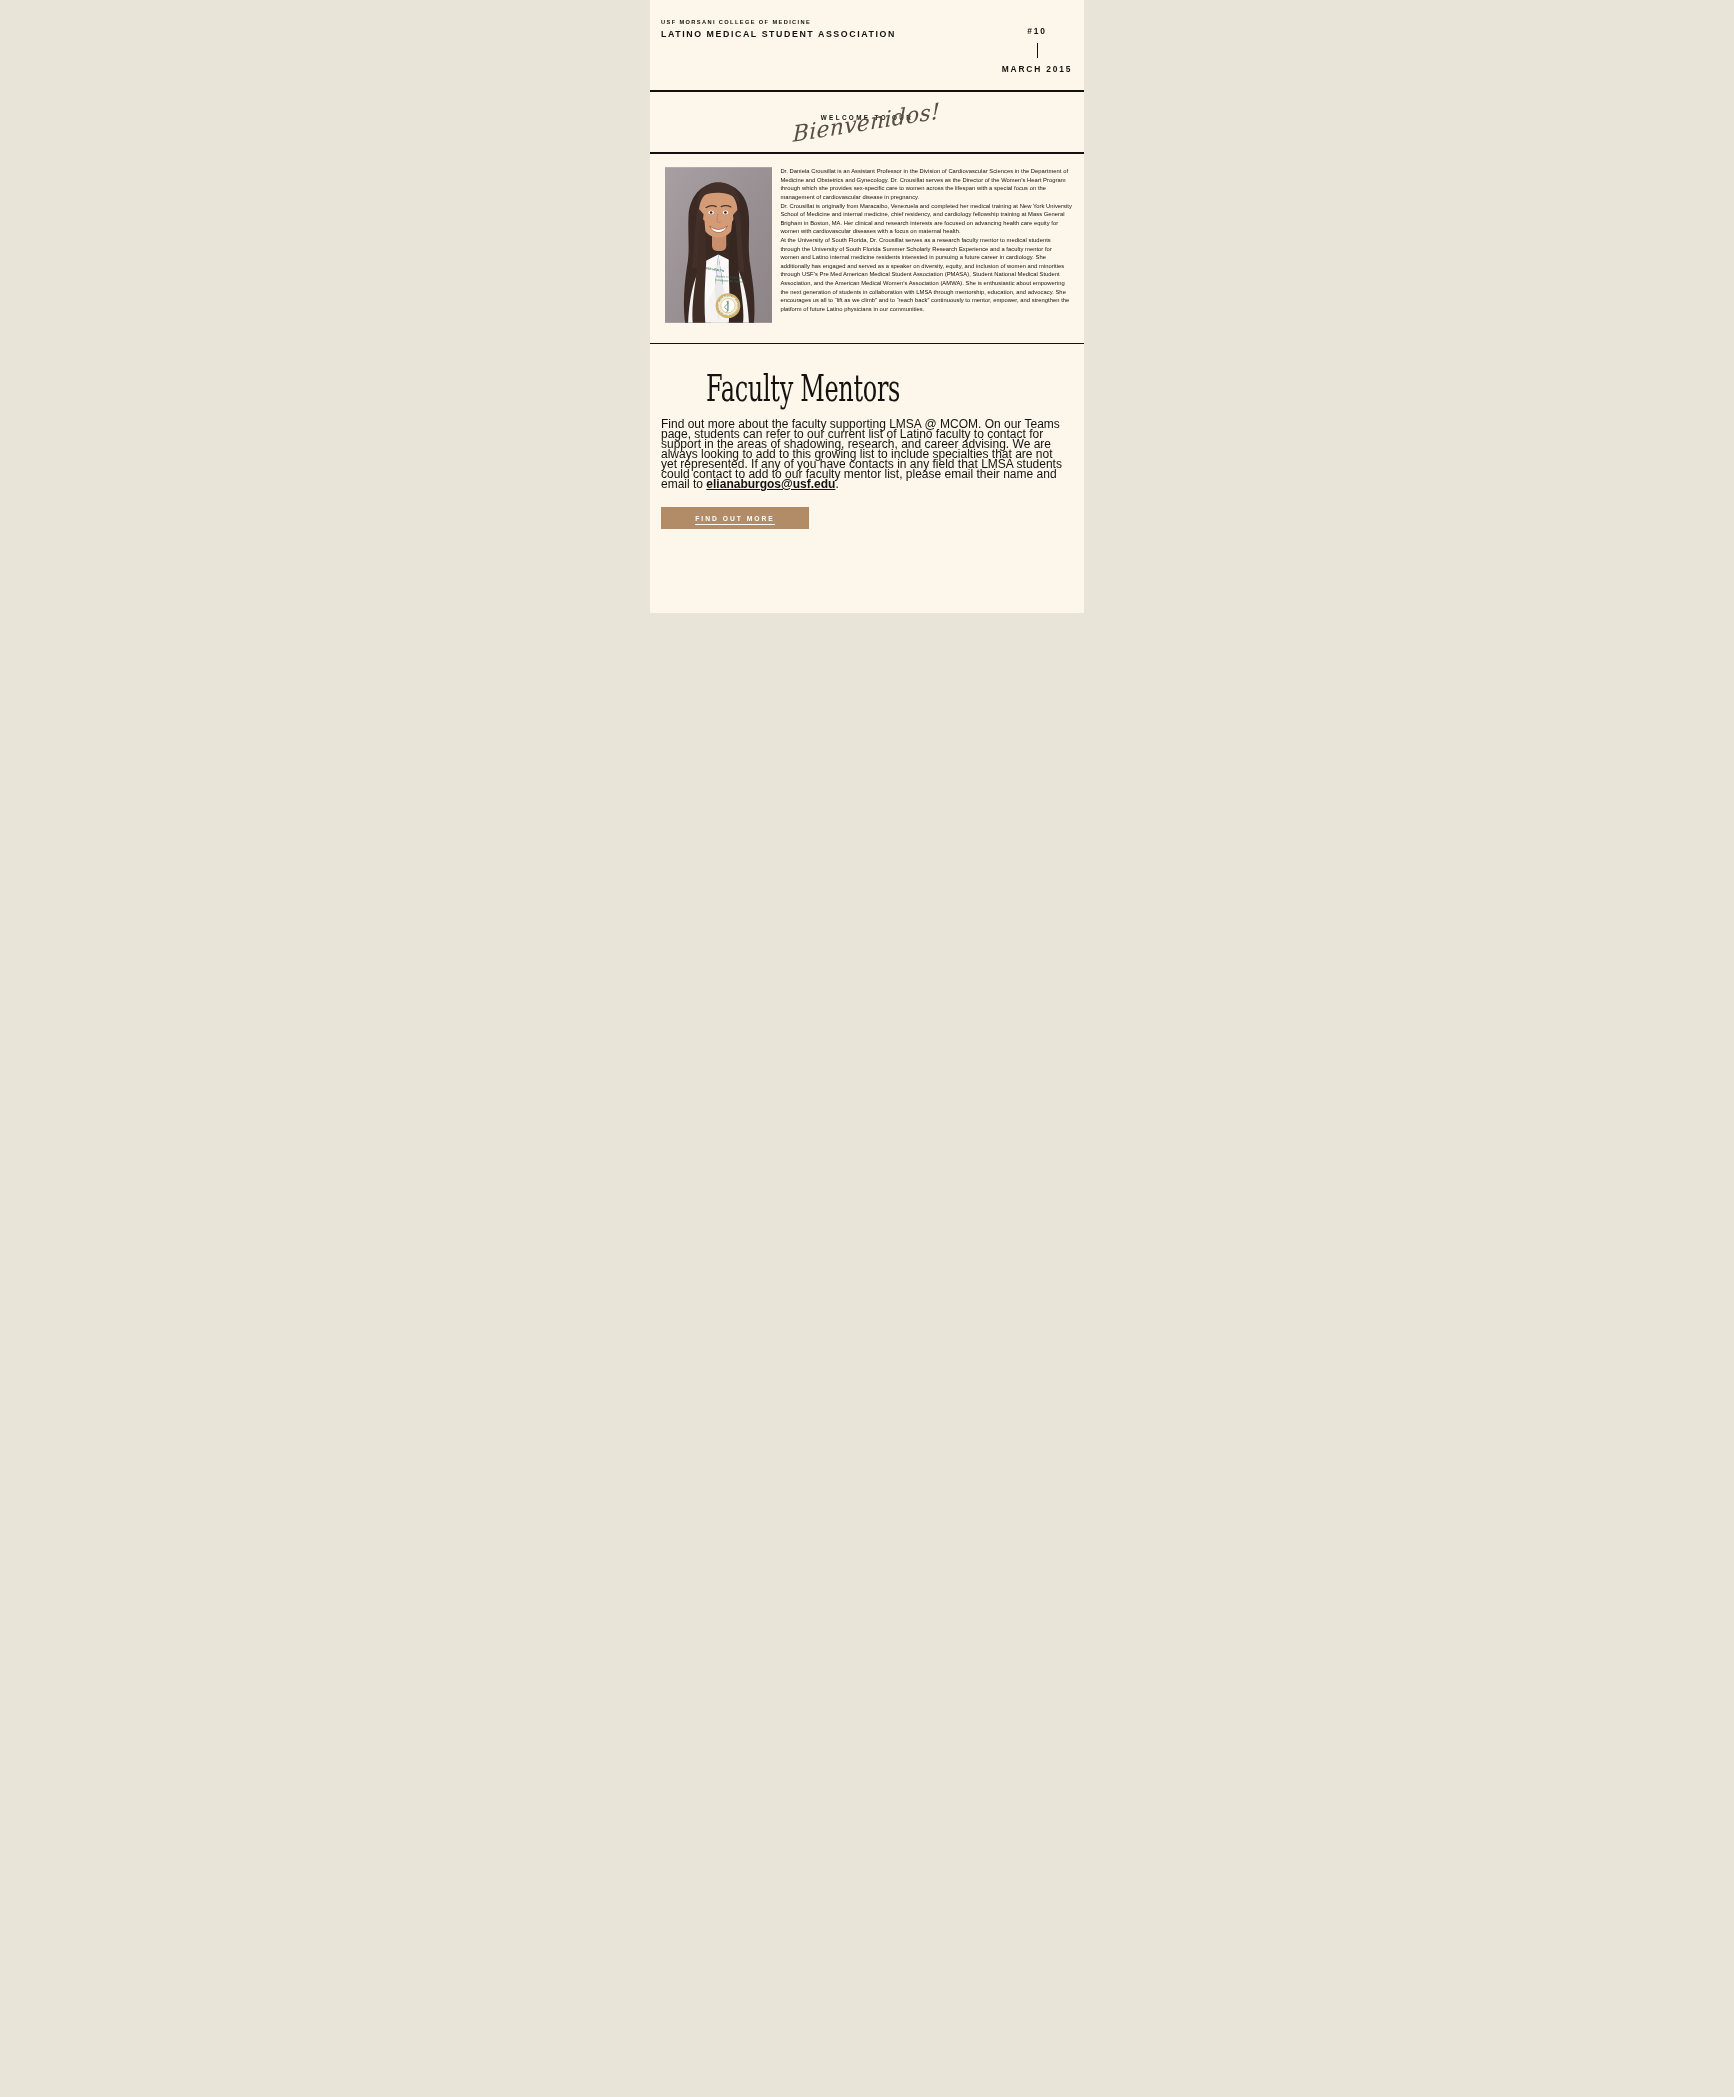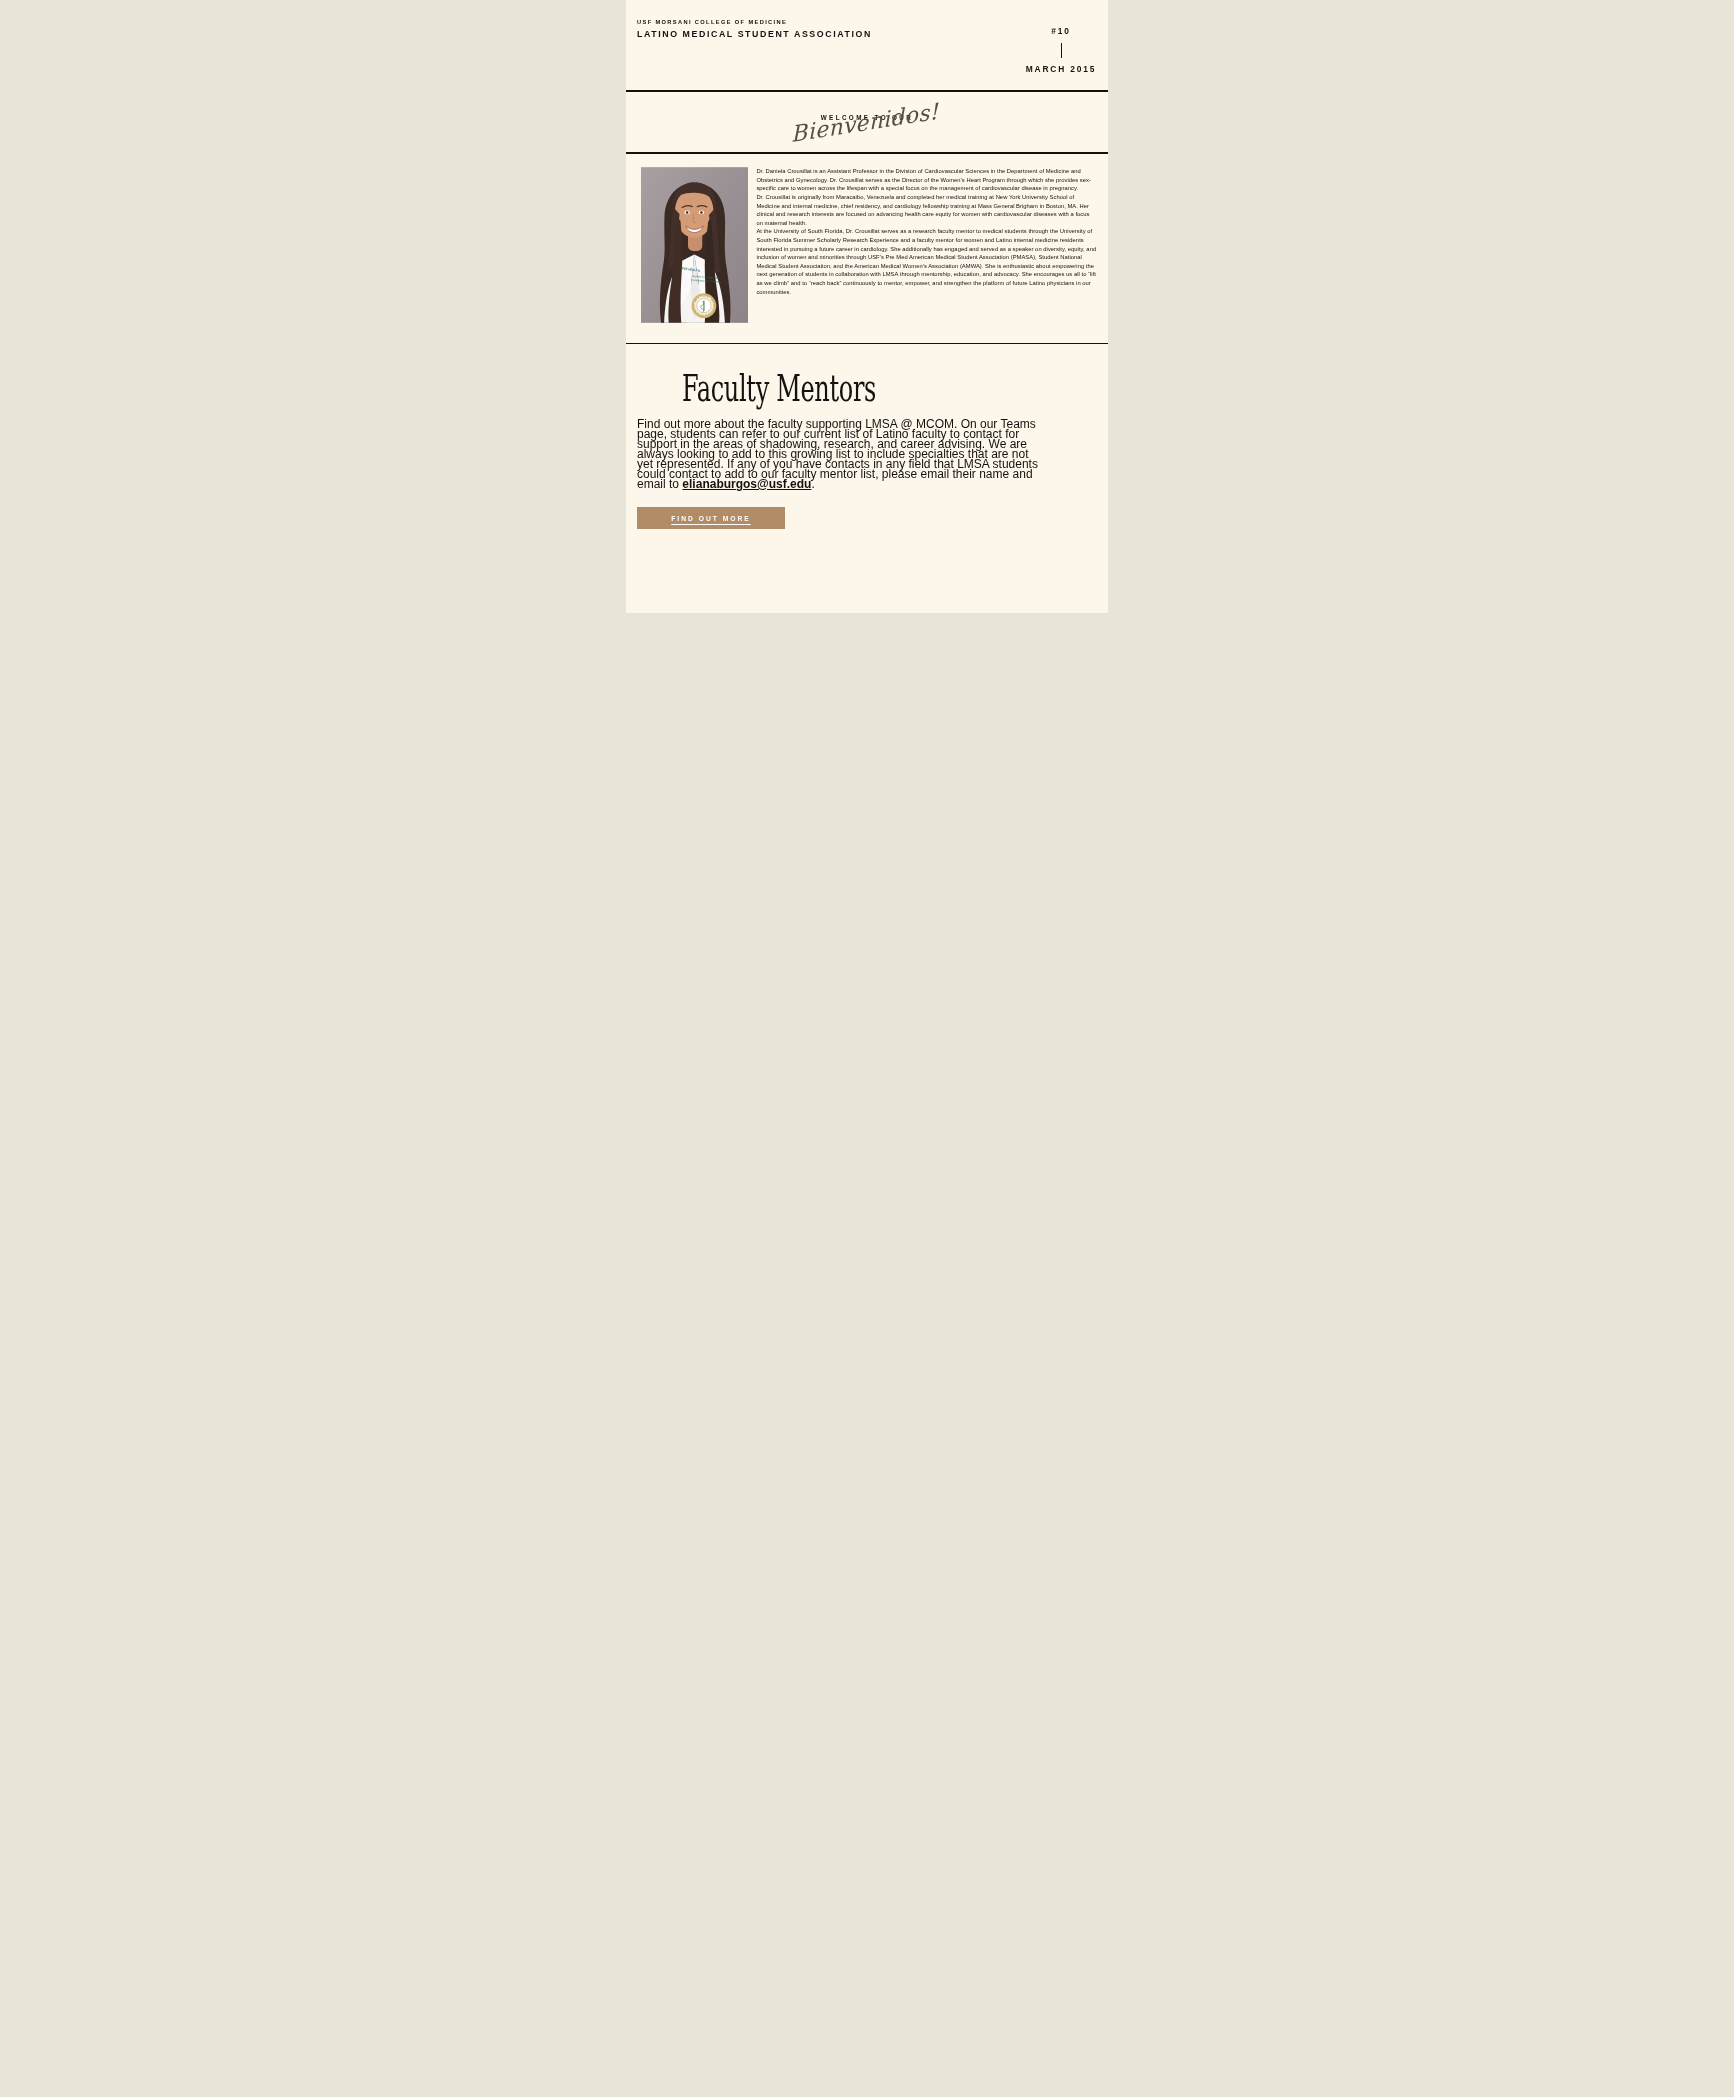--- a/index.html
+++ b/index.html
@@ -1,17 +1,17 @@
 <!DOCTYPE html>
 <html style="font-size:6.7px"><head>
 <meta charset="utf-8">
 <style>
   html,body{margin:0;padding:0;background:#e8e4d8;}
   .page{
-    width:482px;
+    width:434px;
     min-height:613px;
     margin:0 auto;
     background:#fcf7ea;
     color:#141110;
     font-family:"Liberation Sans", sans-serif;
     box-sizing:border-box;
     overflow:hidden;
   }
 
   

